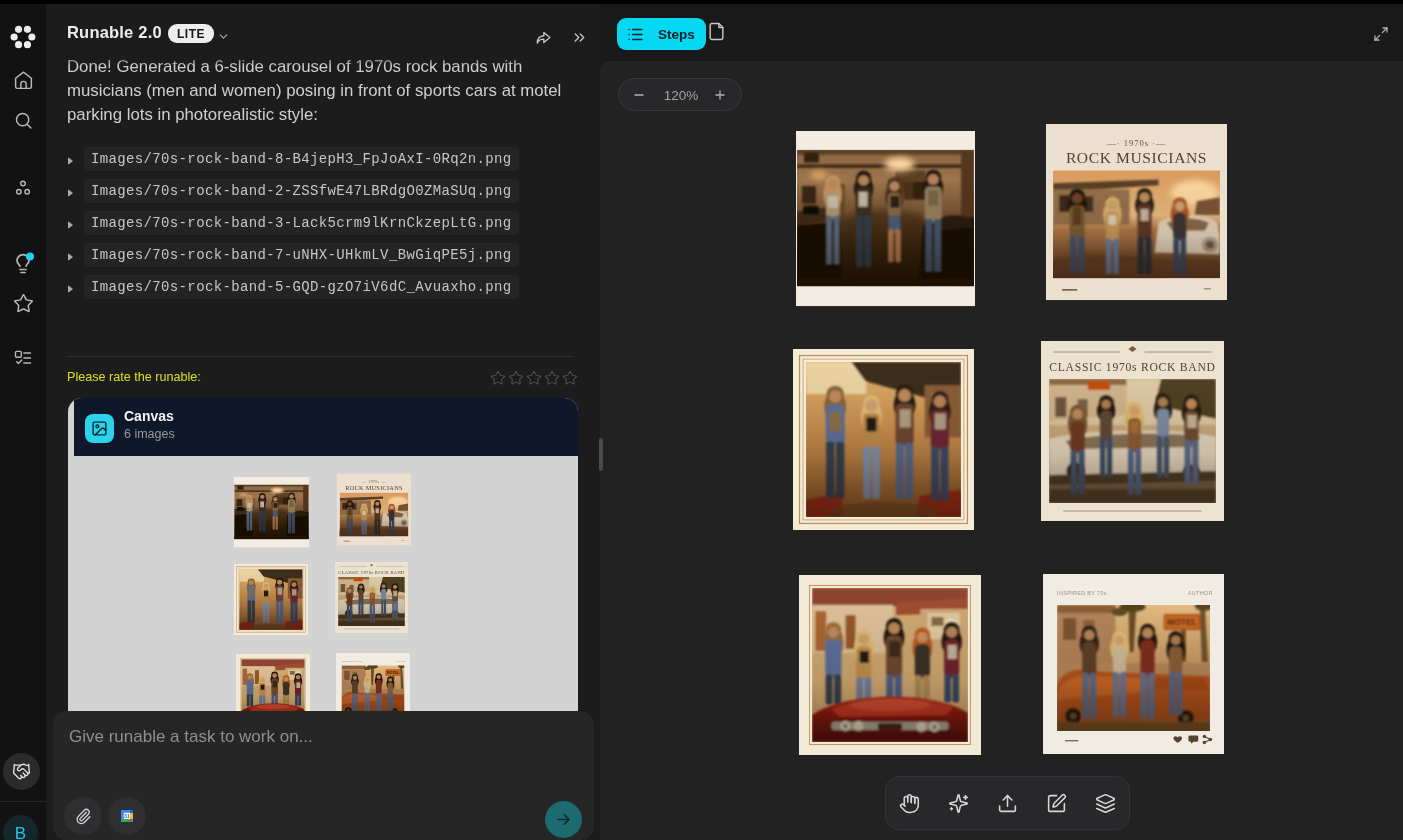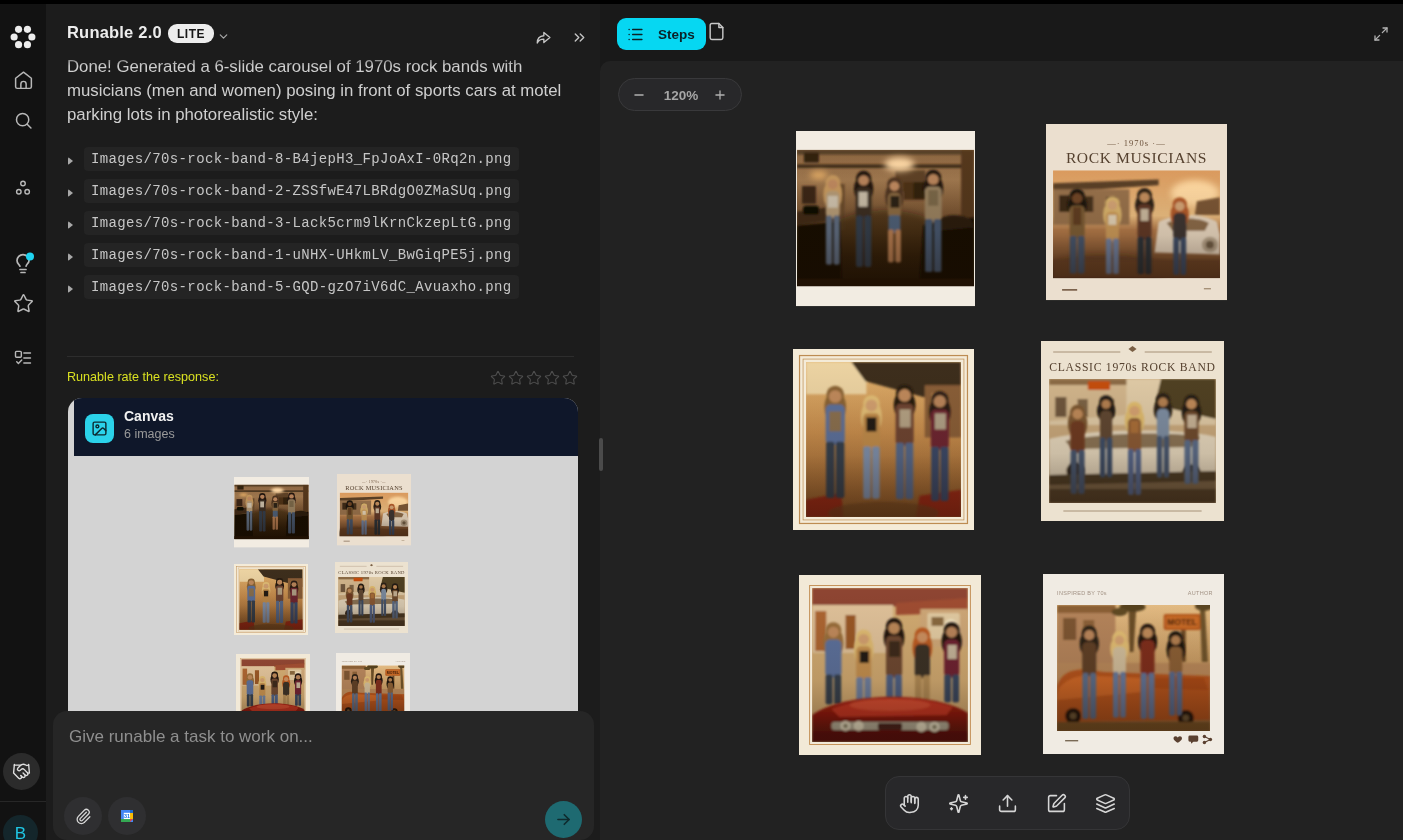--- a/index.html
+++ b/index.html
@@ -45,21 +45,21 @@
     display:flex; align-items:center; justify-content:center; }
   .scrollthumb { position:absolute; left:599px; top:434px; width:4px; height:33px; background:#4b4b4b; border-radius:2px; z-index:11; }
   
   .right { position:absolute; left:600px; top:0; width:803px; height:836px; background:#191919; }
   .steps { position:absolute; left:9px; top:14px; height:32px; background:#06d7f2; border-radius:9px;
     display:flex; align-items:center; padding:0 11px 0 10px; gap:14px;margin-left:8px; }
   .steps span { font-size:13.5px; font-weight:700; color:#0c2126; }
   .canvas { position:absolute; left:0px; top:57px; width:803px; height:779px; background:#222222; border-top-left-radius:10px; }
   .zoompill { position:absolute; left:18px; top:17px; width:124px; height:33px; background:#28282a;
     border:1px solid #39393b; border-radius:17px; }
-  .zoompill .pct { position:absolute; left:0; width:124px; text-align:center; top:9px; font-size:13.5px; color:#a6a6a6;font-weight:bold; }
+  .zoompill .pct { position:absolute; left:0; width:124px; text-align:center; top:9px; font-size:13.5px; color:#a6a6a6; }
   .toolbar { position:absolute; left:285px; top:715px; width:245px; height:54px; background:#28282a;
     border:1px solid #353537; border-radius:14px; display:flex; align-items:center; justify-content:center; gap:28px; }
   .shot { position:absolute; }
 </style>
 </head>
 <body>
 <div class="app">
 
   <div class="left">
     <div class="msg">Done! Generated a 6-slide carousel of 1970s rock bands with musicians (men and women) posing in front of sports cars at motel parking lots in photorealistic style:</div>
@@ -71,29 +71,29 @@
     <div class="mitem" style="top:178px">
         <span class="tri"></span>
         <span class="chip">Images/70s-rock-band-2-ZSSfwE47LBRdgO0ZMaSUq.png</span>
       </div>
     <div class="mitem" style="top:210px">
         <span class="tri"></span>
         <span class="chip">Images/70s-rock-band-3-Lack5crm9lKrnCkzepLtG.png</span>
       </div>
     <div class="mitem" style="top:242px">
         <span class="tri"></span>
-        <span class="chip">Images/70s-rock-band-1-uNHX-UHkmLV_BwGiqPE5j.png</span>
+        <span class="chip">Images/70s-rock-band-7-uNHX-UHkmLV_BwGiqPE5j.png</span>
       </div>
     <div class="mitem" style="top:274px">
         <span class="tri"></span>
         <span class="chip">Images/70s-rock-band-5-GQD-gzO7iV6dC_Avuaxho.png</span>
       </div>
 
     <div class="divider"></div>
-    <div class="rate-txt">Runable rate the response:</div>
+    <div class="rate-txt">Please rate the runable:</div>
     <div class="stars"><span style="margin-right:2px"><svg width="16" height="16" viewBox="0 0 24 24" fill="none" stroke="#4e4e4e" stroke-width="1.6" stroke-linecap="round" stroke-linejoin="round">
             <path d="M11.525 2.295a.53.53 0 0 1 .95 0l2.31 4.679a2.123 2.123 0 0 0 1.595 1.16l5.166.756a.53.53 0 0 1 .294.904l-3.736 3.638a2.123 2.123 0 0 0-.611 1.878l.882 5.14a.53.53 0 0 1-.771.56l-4.618-2.428a2.122 2.122 0 0 0-1.973 0L6.396 21.01a.53.53 0 0 1-.77-.56l.881-5.139a2.122 2.122 0 0 0-.611-1.879L2.16 9.795a.53.53 0 0 1 .294-.906l5.165-.755a2.122 2.122 0 0 0 1.597-1.16z"></path>
           </svg></span><span style="margin-right:2px"><svg width="16" height="16" viewBox="0 0 24 24" fill="none" stroke="#4e4e4e" stroke-width="1.6" stroke-linecap="round" stroke-linejoin="round">
             <path d="M11.525 2.295a.53.53 0 0 1 .95 0l2.31 4.679a2.123 2.123 0 0 0 1.595 1.16l5.166.756a.53.53 0 0 1 .294.904l-3.736 3.638a2.123 2.123 0 0 0-.611 1.878l.882 5.14a.53.53 0 0 1-.771.56l-4.618-2.428a2.122 2.122 0 0 0-1.973 0L6.396 21.01a.53.53 0 0 1-.77-.56l.881-5.139a2.122 2.122 0 0 0-.611-1.879L2.16 9.795a.53.53 0 0 1 .294-.906l5.165-.755a2.122 2.122 0 0 0 1.597-1.16z"></path>
           </svg></span><span style="margin-right:2px"><svg width="16" height="16" viewBox="0 0 24 24" fill="none" stroke="#4e4e4e" stroke-width="1.6" stroke-linecap="round" stroke-linejoin="round">
             <path d="M11.525 2.295a.53.53 0 0 1 .95 0l2.31 4.679a2.123 2.123 0 0 0 1.595 1.16l5.166.756a.53.53 0 0 1 .294.904l-3.736 3.638a2.123 2.123 0 0 0-.611 1.878l.882 5.14a.53.53 0 0 1-.771.56l-4.618-2.428a2.122 2.122 0 0 0-1.973 0L6.396 21.01a.53.53 0 0 1-.77-.56l.881-5.139a2.122 2.122 0 0 0-.611-1.879L2.16 9.795a.53.53 0 0 1 .294-.906l5.165-.755a2.122 2.122 0 0 0 1.597-1.16z"></path>
           </svg></span><span style="margin-right:2px"><svg width="16" height="16" viewBox="0 0 24 24" fill="none" stroke="#4e4e4e" stroke-width="1.6" stroke-linecap="round" stroke-linejoin="round">
             <path d="M11.525 2.295a.53.53 0 0 1 .95 0l2.31 4.679a2.123 2.123 0 0 0 1.595 1.16l5.166.756a.53.53 0 0 1 .294.904l-3.736 3.638a2.123 2.123 0 0 0-.611 1.878l.882 5.14a.53.53 0 0 1-.771.56l-4.618-2.428a2.122 2.122 0 0 0-1.973 0L6.396 21.01a.53.53 0 0 1-.77-.56l.881-5.139a2.122 2.122 0 0 0-.611-1.879L2.16 9.795a.53.53 0 0 1 .294-.906l5.165-.755a2.122 2.122 0 0 0 1.597-1.16z"></path>
           </svg></span><svg width="16" height="16" viewBox="0 0 24 24" fill="none" stroke="#4e4e4e" stroke-width="1.6" stroke-linecap="round" stroke-linejoin="round">
           <path d="M11.525 2.295a.53.53 0 0 1 .95 0l2.31 4.679a2.123 2.123 0 0 0 1.595 1.16l5.166.756a.53.53 0 0 1 .294.904l-3.736 3.638a2.123 2.123 0 0 0-.611 1.878l.882 5.14a.53.53 0 0 1-.771.56l-4.618-2.428a2.122 2.122 0 0 0-1.973 0L6.396 21.01a.53.53 0 0 1-.77-.56l.881-5.139a2.122 2.122 0 0 0-.611-1.879L2.16 9.795a.53.53 0 0 1 .294-.906l5.165-.755a2.122 2.122 0 0 0 1.597-1.16z"></path>

